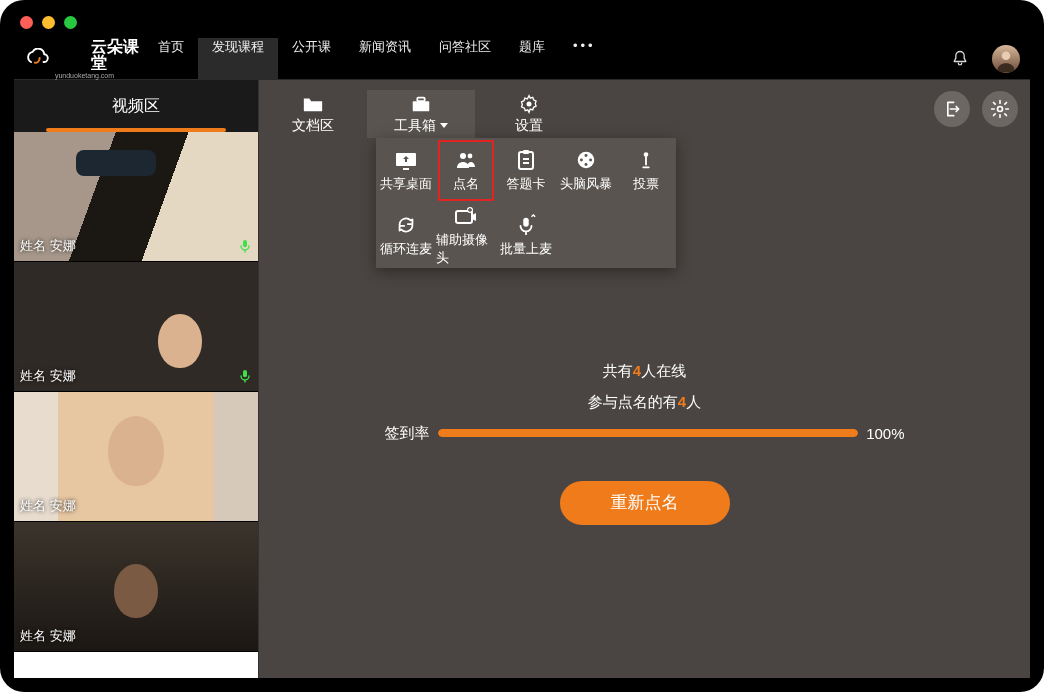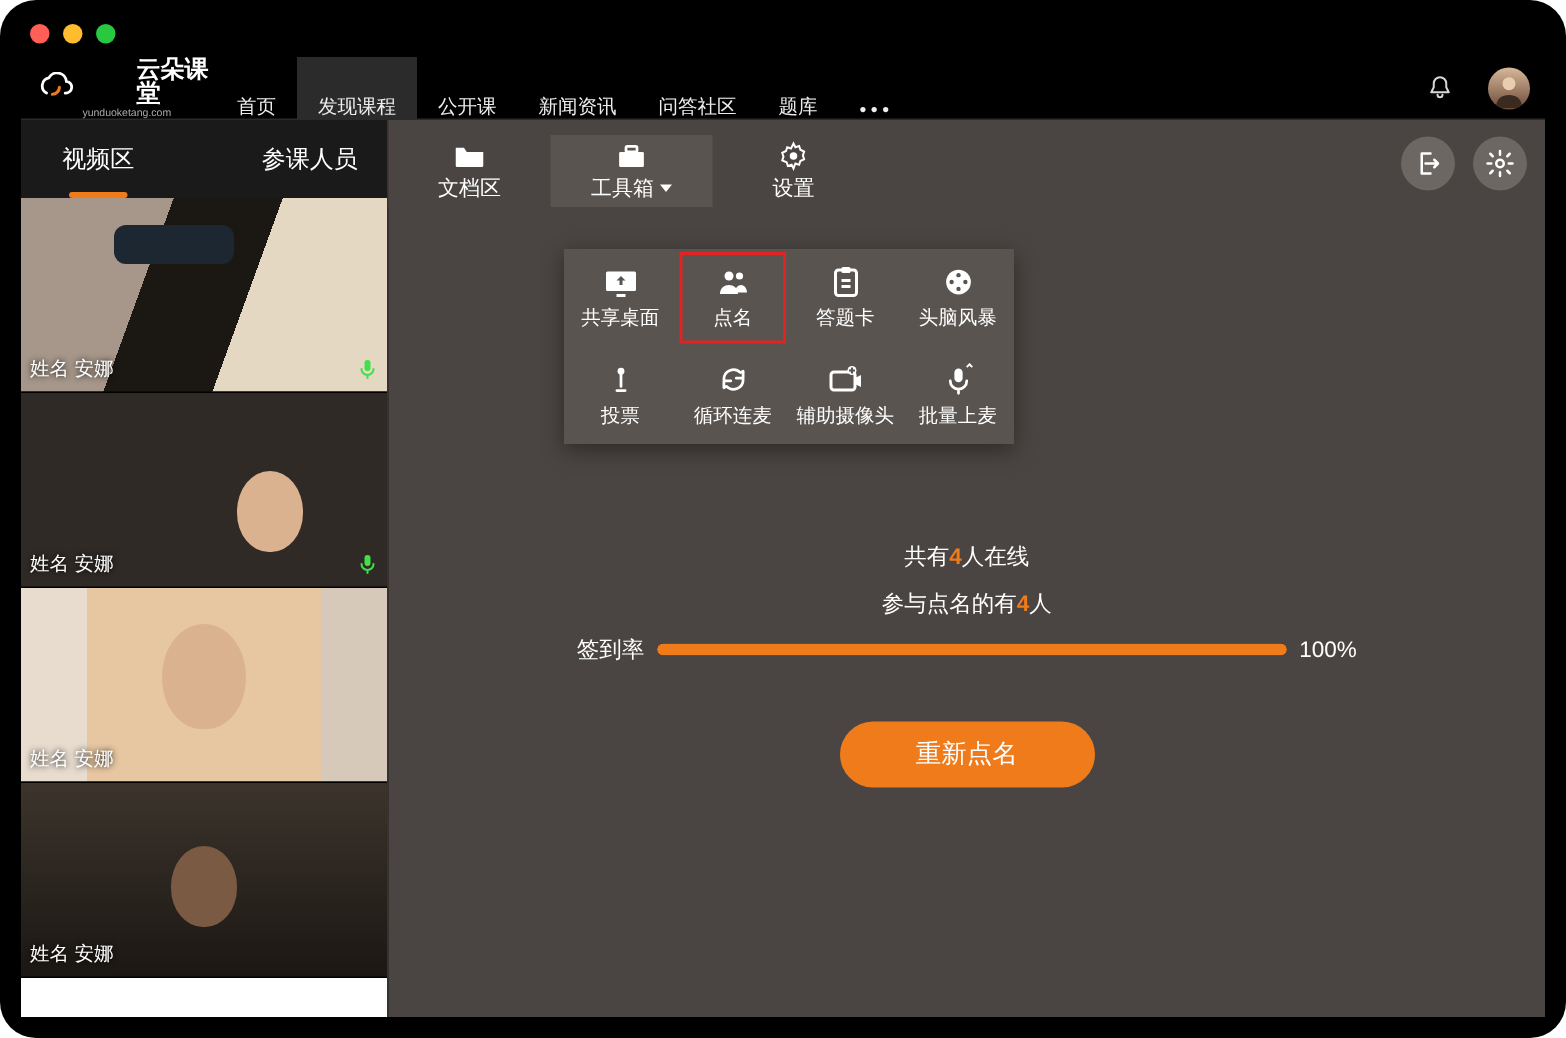--- a/index.html
+++ b/index.html
@@ -19,21 +19,21 @@
       padding: 0 10px; color: #fff; font-size: 13px;
       border-bottom: 1px solid #2b2b2b;
     }
     .logo { width: 120px; display: flex; align-items: center; }
     .logo-cloud { width: 28px; height: 22px; position: relative; margin-right: 6px; }
     .logo-cloud svg { display:block; }
     .logo-txt { display:flex; flex-direction:column; line-height: 1; }
     .logo-txt .big { font-size: 16px; font-weight: 600; margin-left: 36px; }
     .logo-txt .small { font-size: 7px; color: #aaa; margin-top:1px; }
     .navs { display: flex; align-items: center; }
-    .nav { padding: 0 14px; height: 42px; display:flex; align-items:flex-end; cursor:pointer; color:#eee; }
+    .nav { padding: 0 14px; height: 42px; display:flex; align-items:flex-start; cursor:pointer; color:#eee; }
     .nav.active { background: #2b2b2b; }
     .nav.ellipsis { letter-spacing: 3px; }
     .topbar-right { margin-left:auto; display:flex; align-items:center; gap: 18px; }
     .bell, .avatar { width: 28px; height:28px; display:flex; align-items:center; justify-content:center; cursor:pointer; }
     .avatar { border-radius: 50%; background: linear-gradient(#d7b899,#6b4a38); overflow:hidden; }
     .avatar svg { width: 26px; height:26px; }
 
     .body { display:flex; height: calc(100% - 66px); }
     .left { width: 245px; background: #1a1a1a; border-right: 1px solid #333; display:flex; flex-direction:column; }
     .ltabs { height: 52px; display:flex; align-items:center;gap:38px; }
@@ -63,22 +63,22 @@
     .main { flex:1; background:#4a4542; display:flex; flex-direction:column; position:relative; }
     .toolbar { height:58px; background:#4a4542; display:flex; align-items:stretch; }
     .tb-item { min-width:108px; display:flex; flex-direction:column; align-items:center; justify-content:center; gap:3px; color:#fff; font-size:14px; cursor:pointer;margin-top:10px; }
     .tb-item svg, .tb-item .ico { width:22px; height:20px; }
     .tb-item.dark { background:#595450; }
     .toolbar-right { margin-left:auto; display:flex; align-items:center; gap:12px; padding-right:12px; }
     .circ { width:36px; height:36px; border-radius:50%; background:#6c6763; display:flex; align-items:center; justify-content:center; cursor:pointer; }
 
     .dropdown {
       position:absolute; top:58px; left:117px; width:300px; z-index:5;
-      background:#595450; display:grid; grid-template-columns:repeat(4, 1fr);
-      grid-auto-rows: 65px; box-shadow: 0 4px 14px rgba(0,0,0,0.4); margin-top: 28px;
+      background:#595450; display:grid; grid-template-columns:repeat(5, 1fr);
+      grid-auto-rows: 65px; box-shadow: 0 4px 14px rgba(0,0,0,0.4);
     }
     .dd { display:flex; flex-direction:column; align-items:center; justify-content:center; color:#fff; font-size:13px; cursor:pointer; gap:4px; }
     .dd svg { width:24px; height:22px; }
     .dd.hot { outline: 2px solid #e02323; outline-offset:-4px; }
 
     .content { flex:1; display:flex; flex-direction:column; align-items:center; justify-content:center; color:#fff; gap:12px; padding-top: 70px; }
     .line1, .line2 { font-size:15px; }
     .orange { color:#ef7b1b; font-weight:600; }
     .progress-row { display:flex; align-items:center; gap:8px; font-size:15px; width:72%; max-width:520px; }
     .bar { flex:1; height:8px; background:#2f2b29; border-radius:4px; position:relative; overflow:hidden; }
@@ -146,23 +146,20 @@
           </svg>
       </div>
     </div>
   </div>
 
   <div class="body">
     <div class="left">
       <div class="ltabs">
         <div class="ltab active">
             <span>视频区</span>
-          </div>
-        <div class="ltab">
-            <span>参课人员</span>
           </div>
       </div>
       <div class="vids">
         <div class="cam cam1">
           <div class="shades"></div>
           <div class="name"><span>姓名</span> <span>安娜</span></div>
           <div class="mic">
               <svg viewBox="0 0 24 24" width="16" height="16">
                 <rect x="9" y="3" width="6" height="11" rx="3" fill="#3fe04a"></rect>
                 <path d="M6 12a6 6 0 0 0 12 0M12 18v3" stroke="#3fe04a" stroke-width="2" fill="none" stroke-linecap="round"></path>

